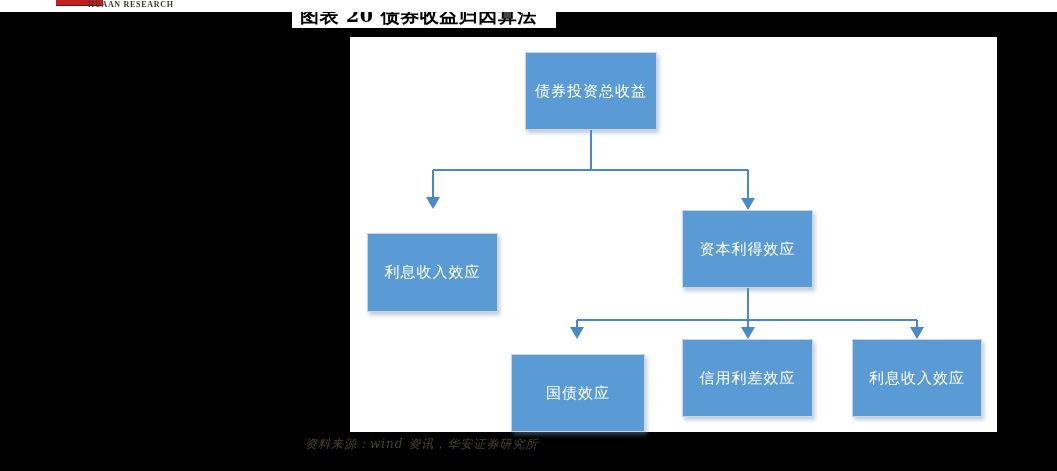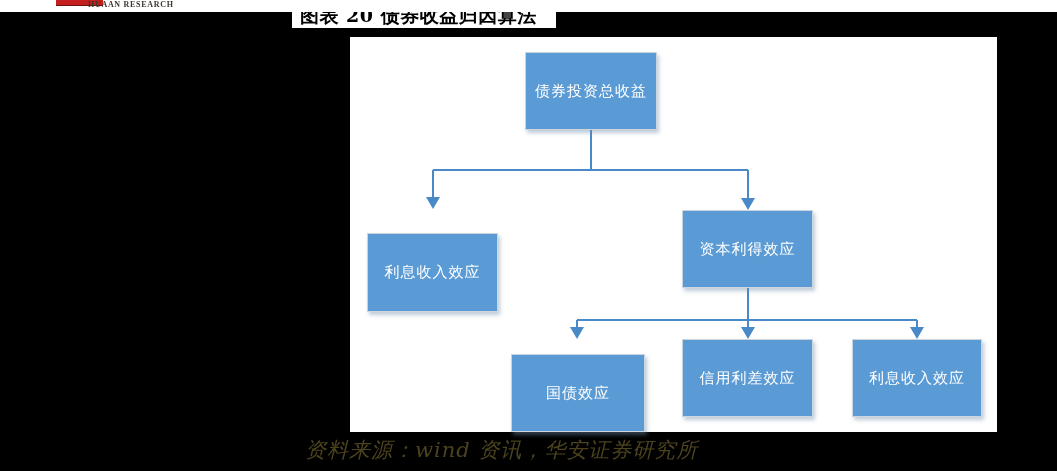--- a/index.html
+++ b/index.html
@@ -86,21 +86,21 @@
   .node-capital   { left: 332px; top: 173px; width: 131px; height: 78px; }
   .node-treasury  { left: 161px; top: 317px; width: 134px; height: 78px; }
   .node-credit    { left: 332px; top: 302px; width: 131px; height: 78px; justify-content: center; }
   .node-selection { left: 502px; top: 302px; width: 130px; height: 78px; }
   
   .source-note {
     position: absolute;
     left: 305px; top: 436px;
     font-family: "DejaVu Serif", "Liberation Serif", serif;
     font-style: italic;
-    font-size: 21px;
+    font-size: 12px;
     letter-spacing: 1px;
     color: #4b431e;
     white-space: nowrap;
     text-align: right;
   }
 </style>
 </head>
 <body>
 
 <div class="header-strip">

